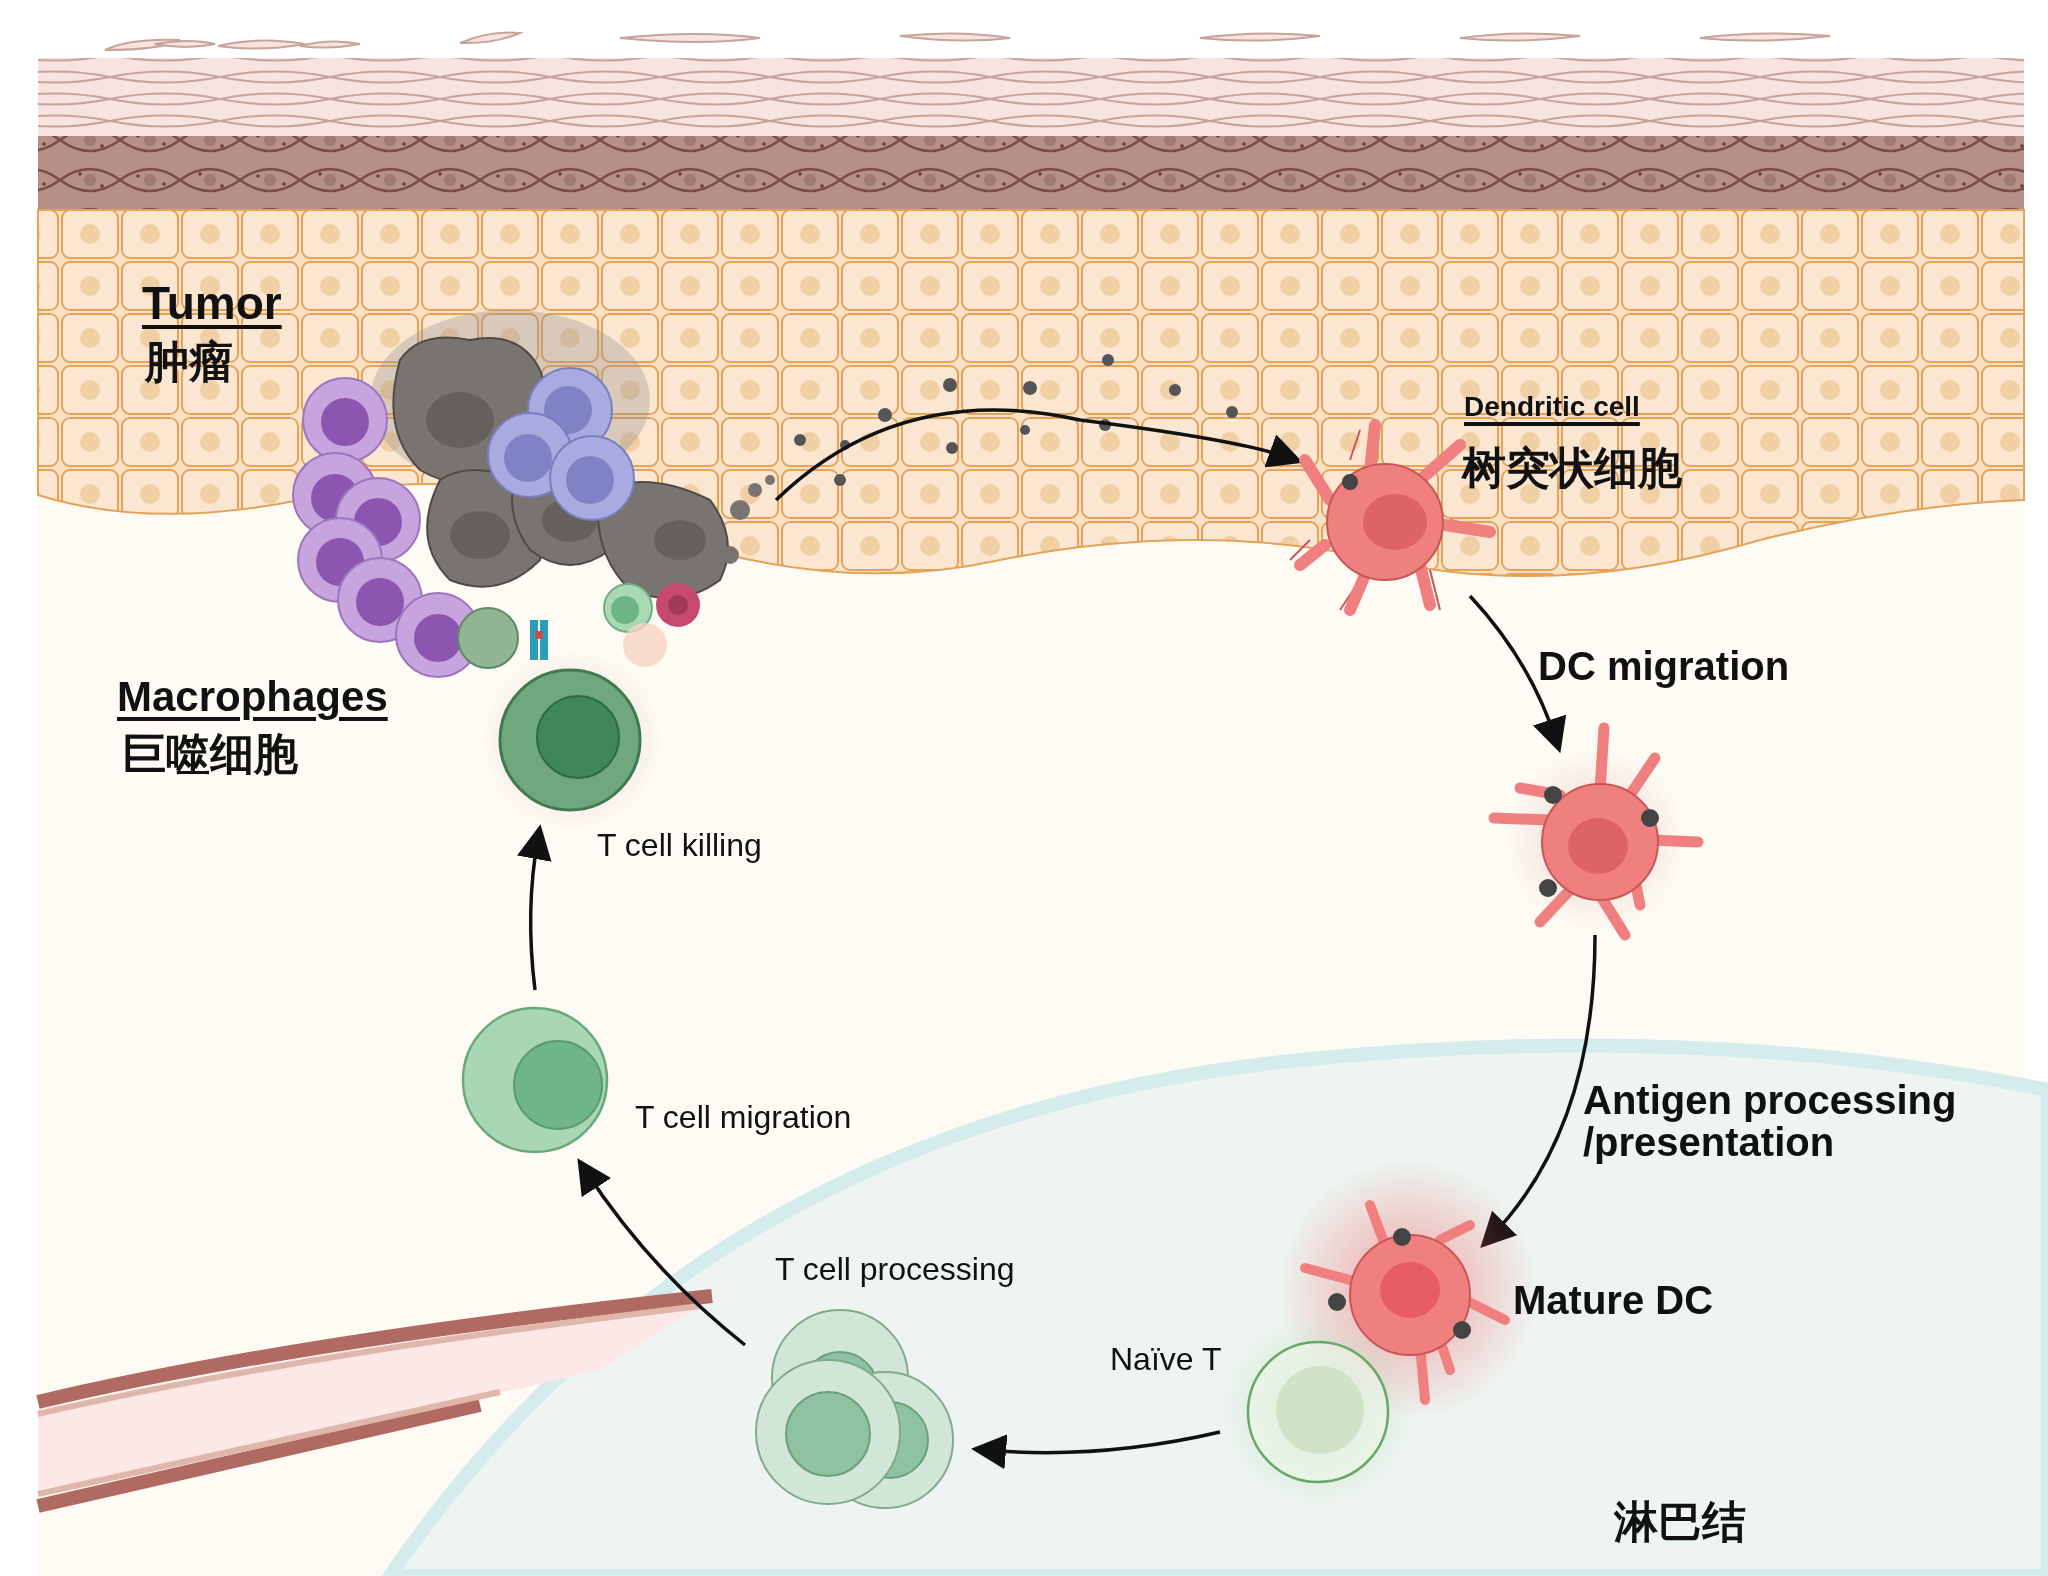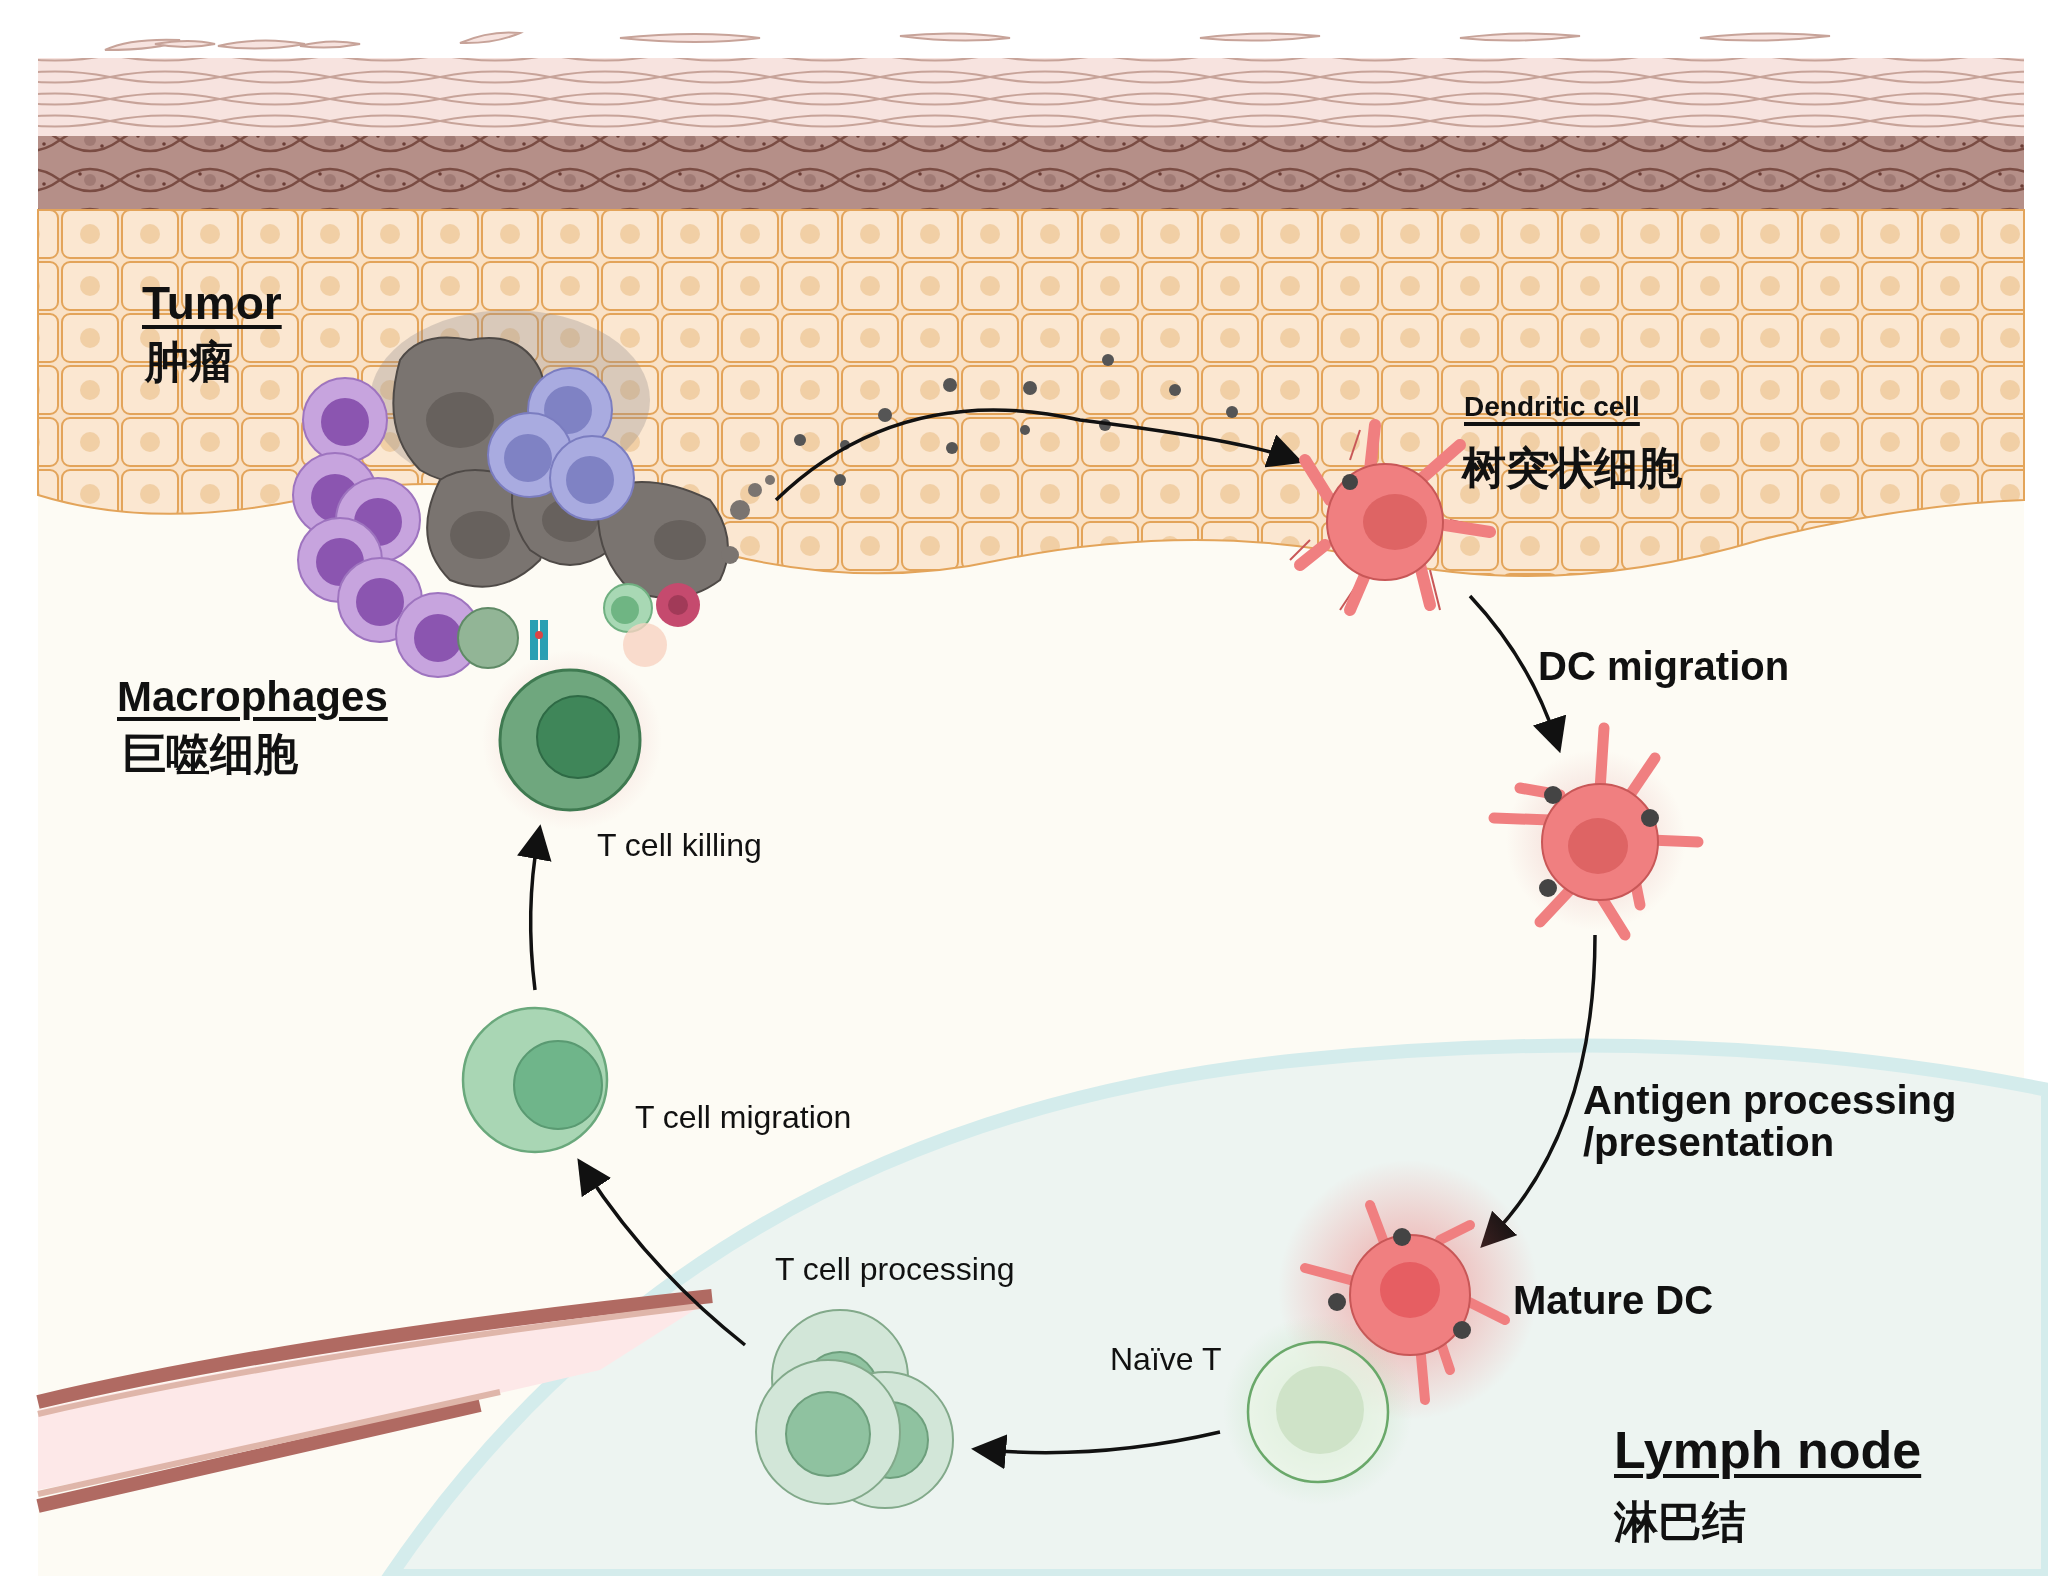--- a/index.html
+++ b/index.html
@@ -268,21 +268,20 @@
 
 <div class="lbl title-en" style="left:142px; top:278px;">Tumor</div>
 <div class="lbl title-zh" style="left:145px; top:336px;">肿瘤</div>
 
 <div class="lbl title-en" style="left:117px; top:674px; font-size:42px;">Macrophages</div>
 <div class="lbl title-zh" style="left:122px; top:728px;">巨噬细胞</div>
 
 <div class="lbl title-en" style="left:1464px; top:392px; font-size:28px;">Dendritic cell</div>
 <div class="lbl title-zh" style="left:1462px; top:442px;">树突状细胞</div>
 
-<div class="lbl title-en lymph-title" style="left:1614px; top:1422px;">Lymph node</div>
 <div class="lbl title-zh" style="left:1614px; top:1496px;">淋巴结</div>
 
 <div class="lbl lbl-bold" style="left:1538px; top:628px;">DC migration</div>
 <div class="lbl lbl-bold" style="left:1583px; top:1062px;">Antigen processing</div>
 <div class="lbl lbl-bold" style="left:1583px; top:1104px;">/presentation</div>
 <div class="lbl lbl-bold" style="left:1513px; top:1262px;">Mature DC</div>
 <div class="lbl lbl-plain" style="left:1110px; top:1340px;">Naïve T</div>
 <div class="lbl lbl-plain" style="left:775px; top:1250px;">T cell processing</div>
 <div class="lbl lbl-plain" style="left:635px; top:1098px;">T cell migration</div>
 <div class="lbl lbl-plain" style="left:597px; top:826px;">T cell killing</div>

